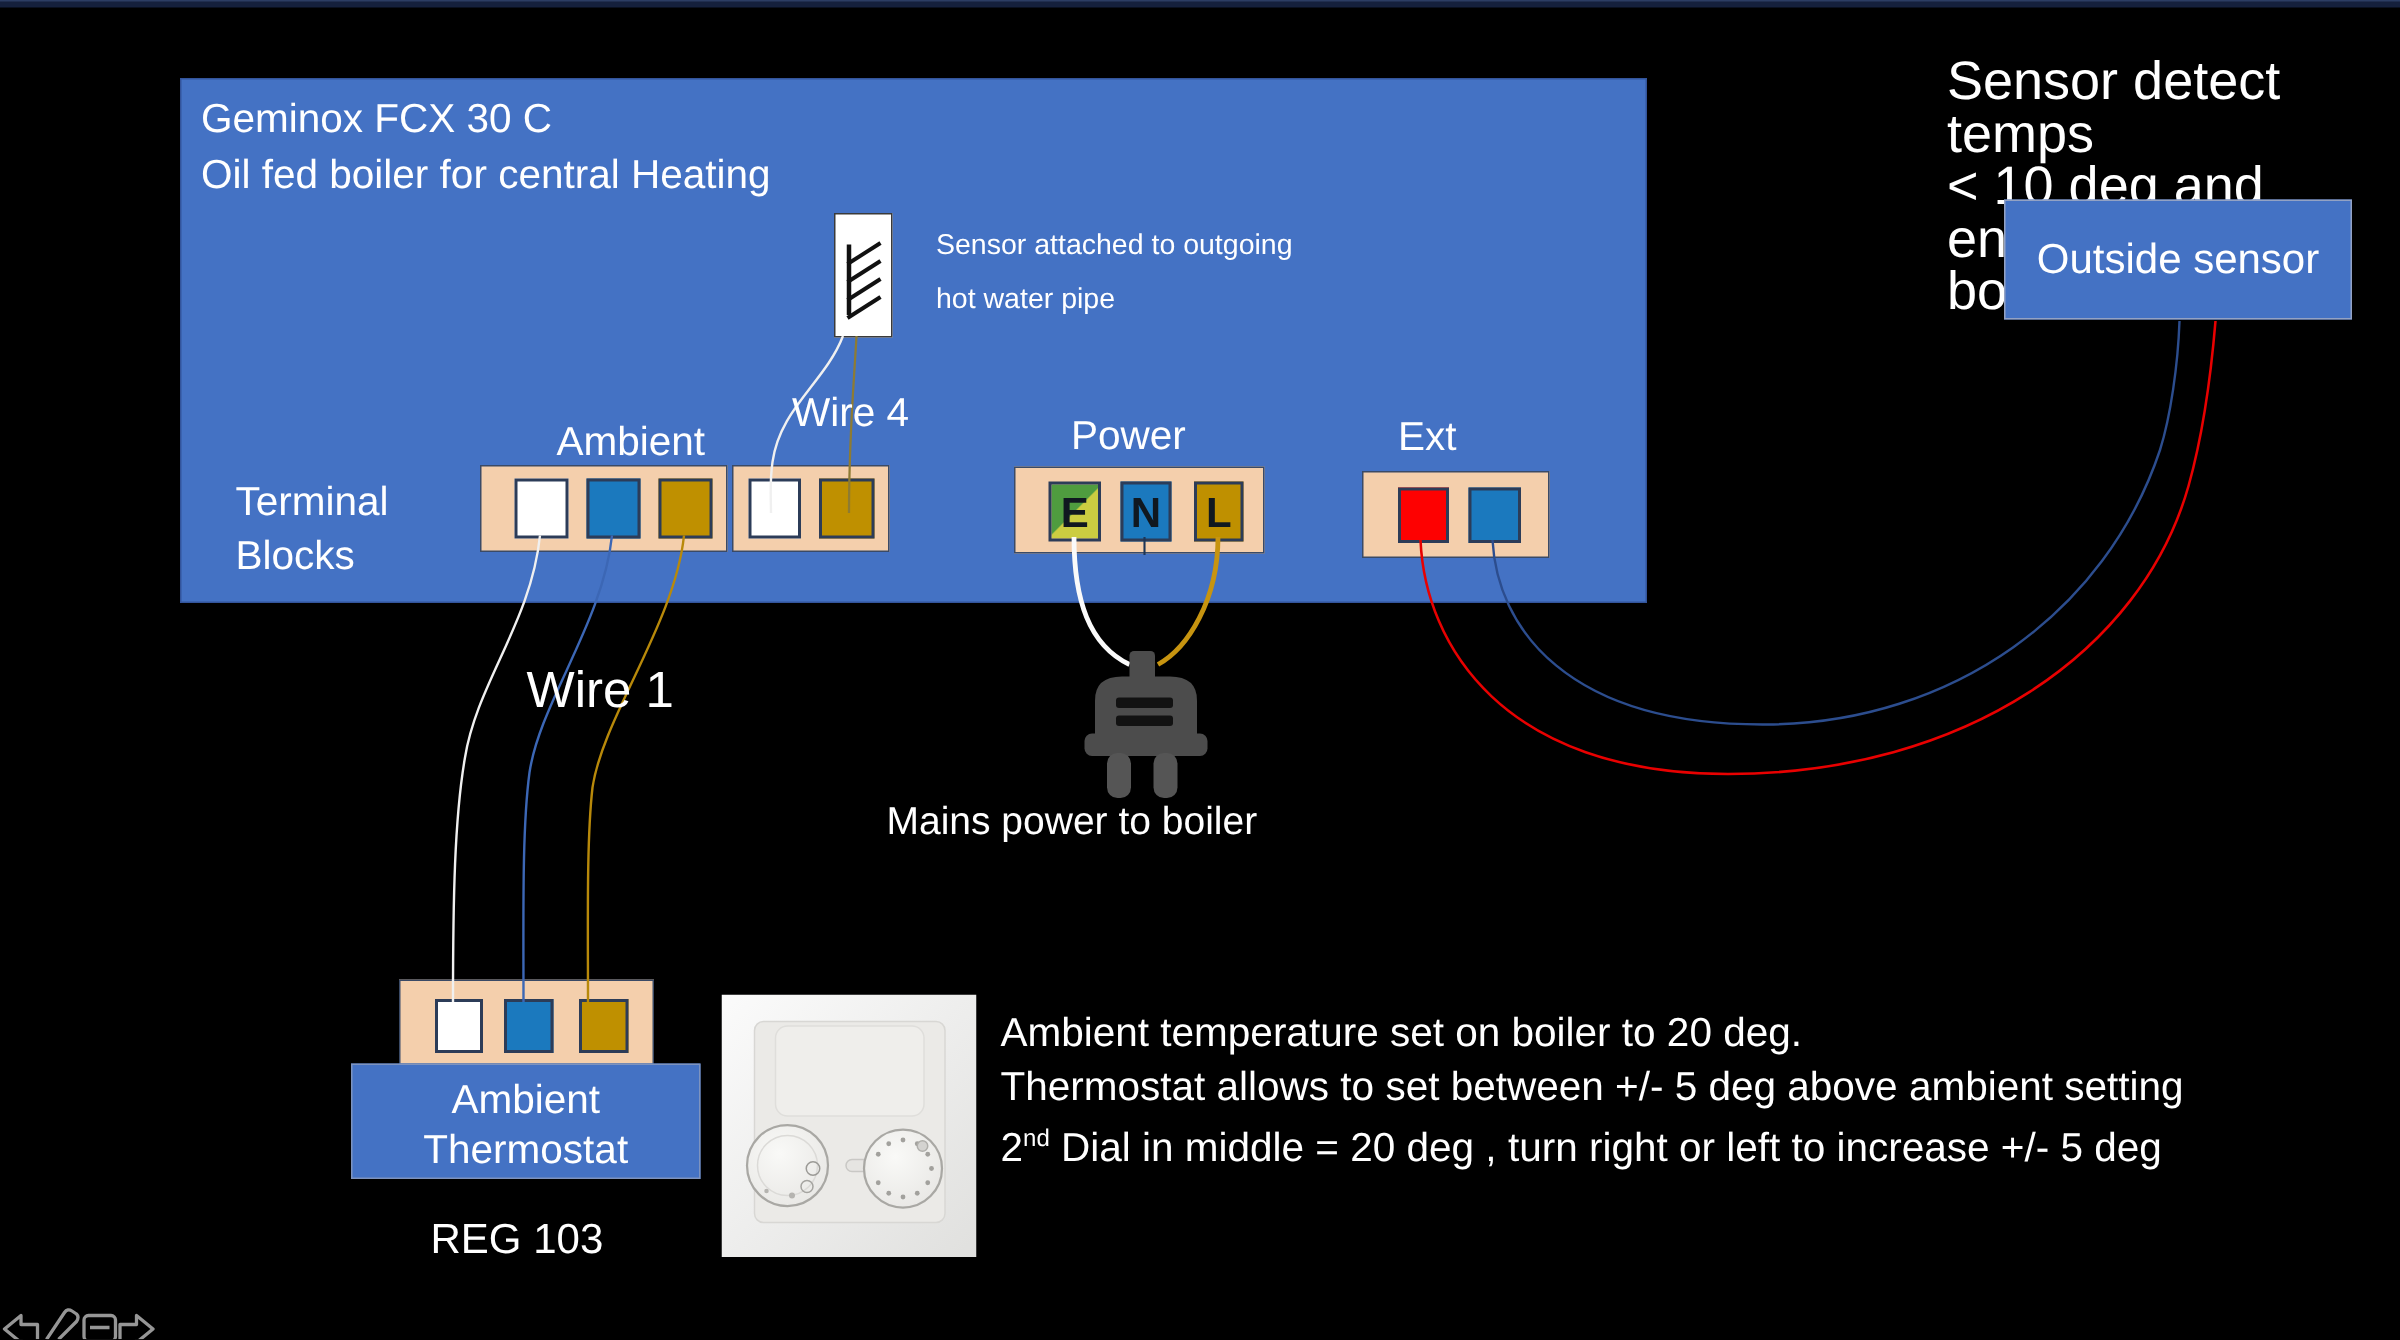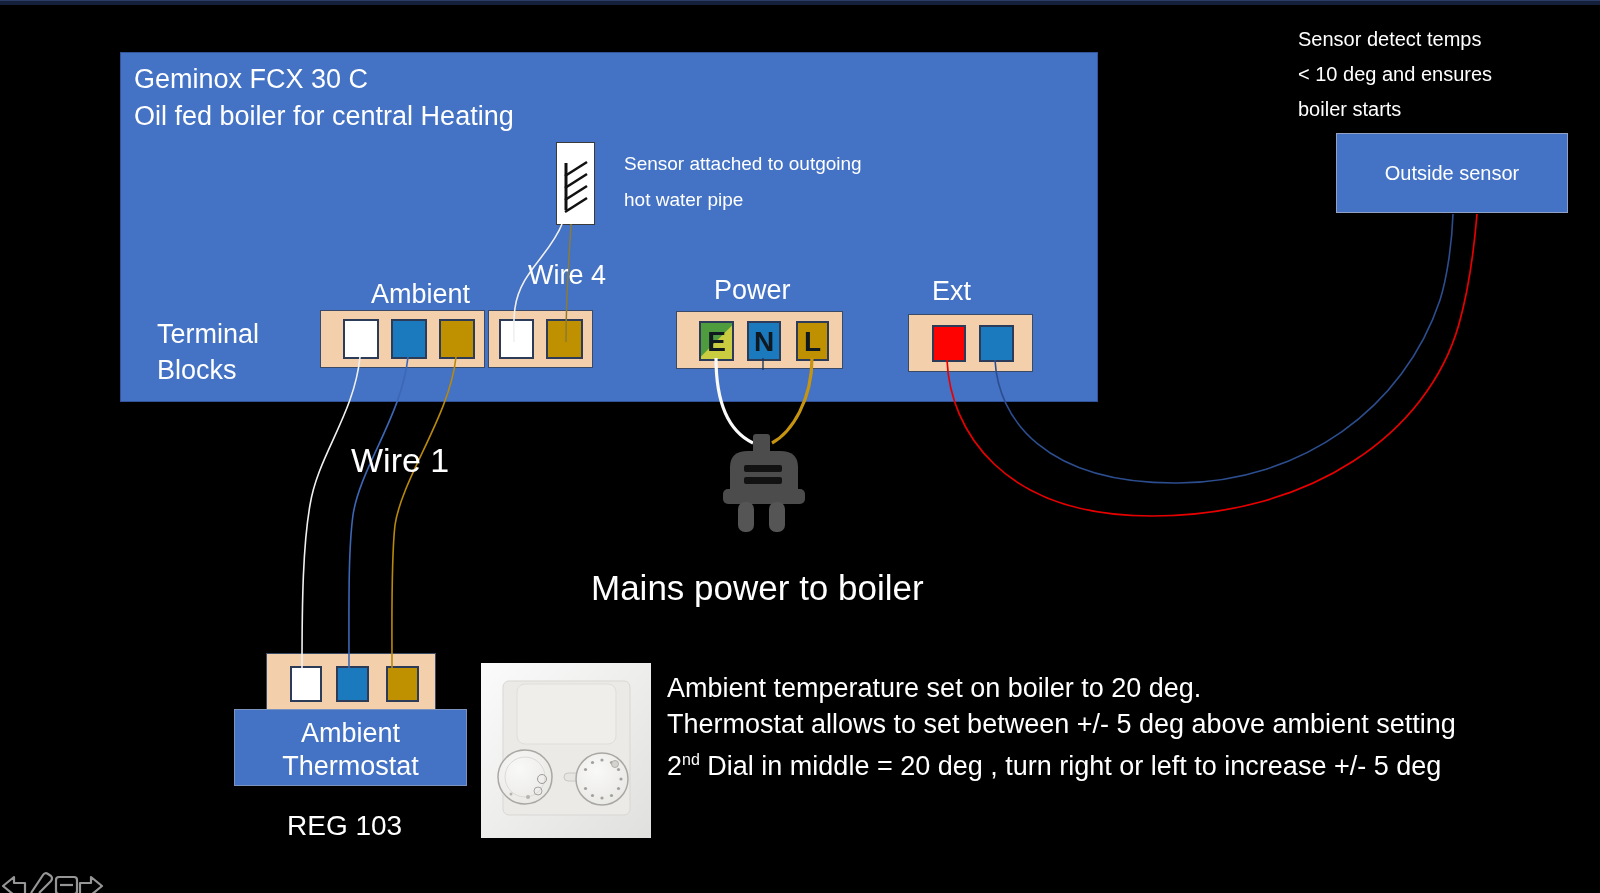--- a/index.html
+++ b/index.html
@@ -27,26 +27,26 @@
   .sq.white{background:#fff;}
   .sq.blue{background:var(--terminal-blue,#1b79be);}
   .sq.gold{background:var(--terminal-gold,#bf9000);}
   .sq.red{background:var(--terminal-red,#fe0101);}
   .sq.earth{background:linear-gradient(135deg,var(--earth-green,#4f9c3f) 49%,var(--earth-yellow,#cbcd41) 51%);}
   .sq .ltr{position:absolute;left:0;top:1px;width:100%;height:100%;display:flex;
     align-items:center;justify-content:center;color:#101820;font-size:28px;font-weight:600;}
   
   .overlay{position:absolute;left:0;top:0;width:1600px;height:893px;pointer-events:none;z-index:5;}
   .wire1-lbl{position:absolute;left:351px;top:441px;font-size:34px;z-index:6;}
-  .mains-lbl{position:absolute;left:591px;top:532px;font-size:35px;z-index:6;margin-top:36px;}
-  
-  .outside-note{position:absolute;left:1298px;top:22px;font-size:20px;line-height:35px;}
+  .mains-lbl{position:absolute;left:591px;top:532px;font-size:26px;z-index:6;}
+  
+  .outside-note{position:absolute;left:1298px;top:36px;font-size:36px;line-height:35px;}
   .outside-box{position:absolute;left:1336px;top:133px;width:232px;height:80px;
     background:var(--slide-blue,#4472c4);border:1px solid #93a2c4;box-sizing:border-box;
-    display:flex;align-items:center;justify-content:center;font-size:20px;}
+    display:flex;align-items:center;justify-content:center;font-size:28px;}
   
   .thermo-term{left:266px;top:653px;width:170px;height:57px;}
   .thermo-box{position:absolute;left:234px;top:709px;width:233px;height:77px;
     background:var(--slide-blue,#4472c4);border:1px solid #7d93bf;box-sizing:border-box;
     text-align:center;font-size:27px;line-height:33px;padding-top:7px;}
   .reg-lbl{position:absolute;left:287px;top:799px;font-size:28px;margin-top:11px;}
   .thermo-photo{position:absolute;left:481px;top:663px;width:170px;height:175px;}
   
   .notes{position:absolute;left:667px;top:670px;font-size:27px;line-height:36px;white-space:nowrap;}
   .notes sup{font-size:16px;}

